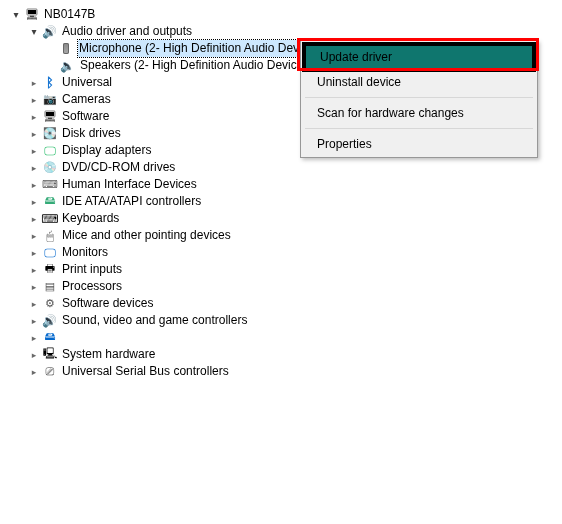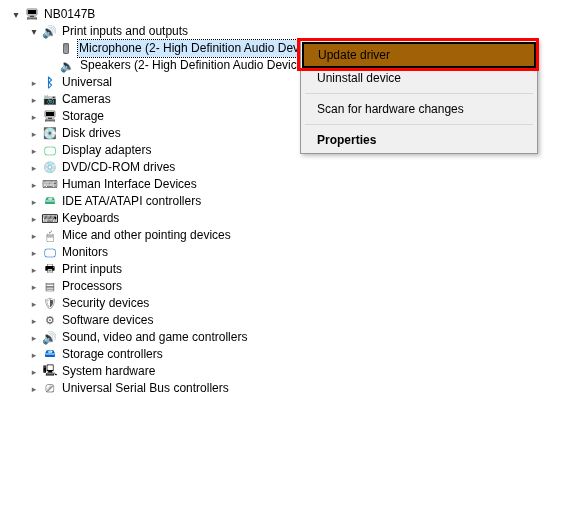--- a/index.html
+++ b/index.html
@@ -105,26 +105,26 @@
     padding: 2px;
     z-index: 10;
   }
   .ctxitem {
     height: 22px;
     line-height: 22px;
     padding-left: 14px;
     cursor: default;
   }
   .ctxitem.hover {
-    background: #a16207;
-    border: 2px solid #000000;
+    background: #0f766e;
+    border: 4px solid #000000;
     margin: -1px;
     height: 22px;
   }
-  .ctxitem.bold { font-weight: 700; }
+  .ctxitem.bold { font-weight: 400; }
   .ctxsep {
     height: 1px;
     background: #d7d7d7;
     margin: 4px 2px;
   }
   .highlight-box {
     position: absolute;
     left: 297px;
     top: 38px;
     width: 236px;
@@ -141,21 +141,21 @@
 
   <div class="row indent0">
     <span class="exp open"></span>
     <span class="ico ico-pc"></span>
     <span class="label">NB0147B</span>
   </div>
 
   <div class="row indent1">
     <span class="exp open"></span>
     <span class="ico ico-sound"></span>
-    <span class="label">Print inputs and outputs</span>
+    <span class="label">Audio driver and outputs</span>
   </div>
 
   <div class="row indent2 selected">
     <span class="exp none"></span>
     <span class="ico-mic"></span>
     <span class="label">Microphone (2- High Definition Audio Device)</span>
   </div>
 
   <div class="row indent2">
     <span class="exp none"></span>
@@ -169,21 +169,21 @@
     <span class="label">Universal</span>
   </div>
   <div class="row indent1">
     <span class="exp closed"></span>
     <span class="ico ico-camera"></span>
     <span class="label">Cameras</span>
   </div>
   <div class="row indent1">
     <span class="exp closed"></span>
     <span class="ico ico-computer"></span>
-    <span class="label">Storage</span>
+    <span class="label">Software</span>
   </div>
   <div class="row indent1">
     <span class="exp closed"></span>
     <span class="ico ico-disk"></span>
     <span class="label">Disk drives</span>
   </div>
   <div class="row indent1">
     <span class="exp closed"></span>
     <span class="ico ico-display"></span>
     <span class="label">Display adapters</span>
@@ -223,37 +223,31 @@
     <span class="ico ico-print"></span>
     <span class="label">Print inputs</span>
   </div>
   <div class="row indent1">
     <span class="exp closed"></span>
     <span class="ico ico-cpu"></span>
     <span class="label">Processors</span>
   </div>
   <div class="row indent1">
     <span class="exp closed"></span>
-    <span class="ico ico-sec"></span>
-    <span class="label">Security devices</span>
-  </div>
-  <div class="row indent1">
-    <span class="exp closed"></span>
     <span class="ico ico-swdev"></span>
     <span class="label">Software devices</span>
   </div>
   <div class="row indent1">
     <span class="exp closed"></span>
     <span class="ico ico-svg"></span>
     <span class="label">Sound, video and game controllers</span>
   </div>
   <div class="row indent1">
     <span class="exp closed"></span>
     <span class="ico ico-storage"></span>
-    <span class="label">Storage controllers</span>
   </div>
   <div class="row indent1">
     <span class="exp closed"></span>
     <span class="ico ico-system"></span>
     <span class="label">System hardware</span>
   </div>
   <div class="row indent1">
     <span class="exp closed"></span>
     <span class="ico ico-usb"></span>
     <span class="label">Universal Serial Bus controllers</span>

